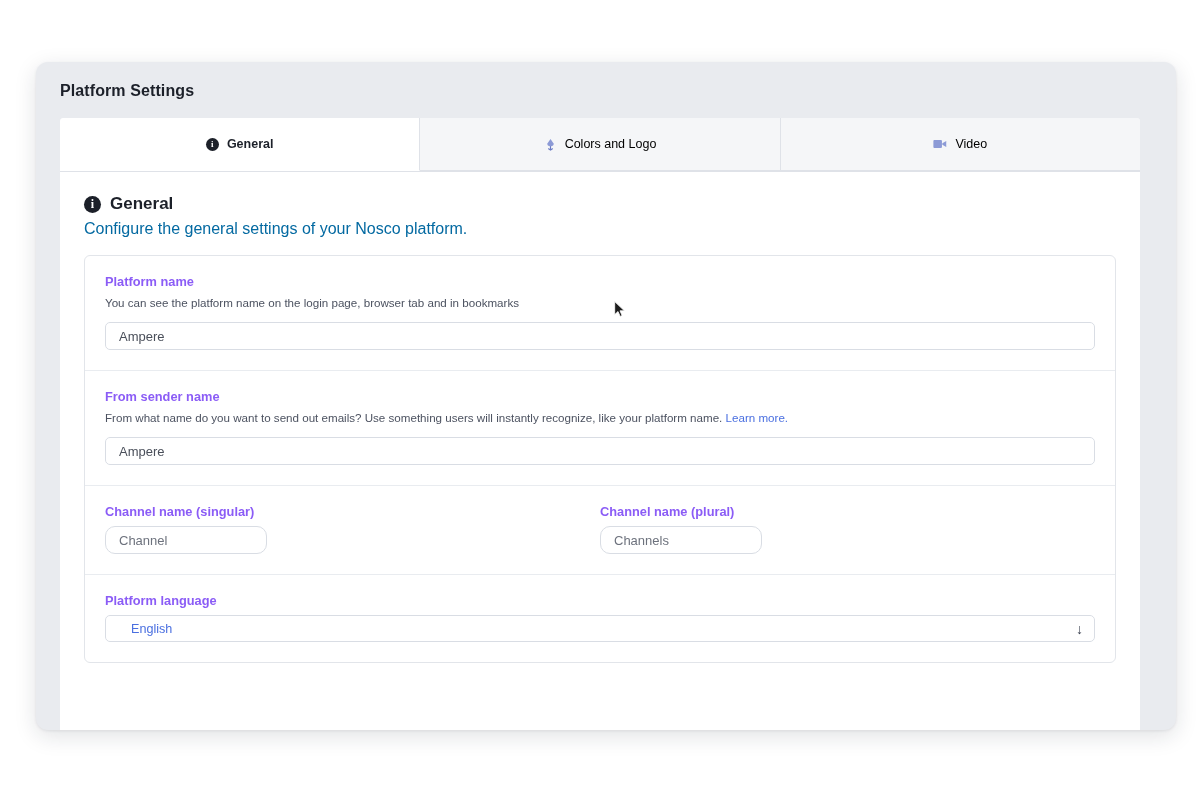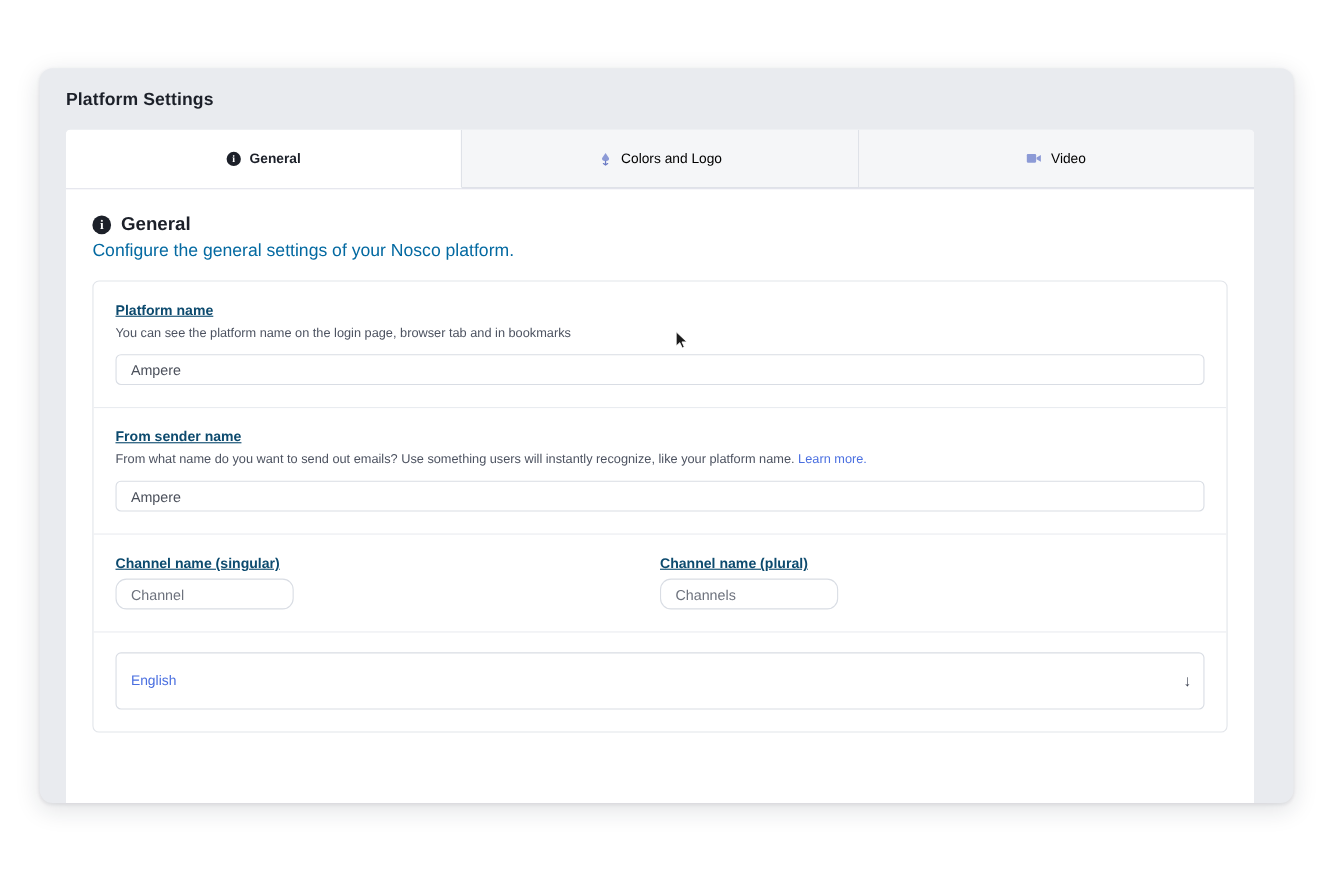--- a/index.html
+++ b/index.html
@@ -134,23 +134,22 @@
   }
   .field-row {
     padding: 18px 20px 20px 20px;
     border-bottom: 1px solid #e9ecf0;
   }
   .field-row:last-child { border-bottom: none; }
 
   .field-label {
     font-size: 12.8px;
     font-weight: bold;
-    color: #0c4a6e;
+    color: #8b5cf6;
     margin-bottom: 7px;
-    text-decoration: underline;
   }
   .field-desc {
     font-size: 11.6px;
     color: #4c5260;
     margin-bottom: 13px;
   }
   .link { color: #4a6fe0; text-decoration: none; cursor: pointer; }
 
   .input {
     width: 100%;
@@ -173,27 +172,27 @@
   }
   .two-col .col {
     flex: 0 0 495px;
   }
   .two-col .col.right { flex: 1 1 auto; }
 
   
   .select-wrap { position: relative; width: 100%; }
   .select {
     width: 100%;
-    height: 52px;
+    height: 27px;
     border: 1px solid #d9dde4;
     border-radius: 5px;
     background: #ffffff;
     display: flex;
     align-items: center;
-    padding: 0 34px 0 13px;
+    padding: 0 34px 0 25px;
     font-size: 12.6px;
     color: #4a6fe0;
     cursor: pointer;
     user-select: none;
   }
   .select-arrow {
     position: absolute;
     right: 12px;
     top: 50%;
     transform: translateY(-50%);
@@ -290,20 +289,21 @@
                 <input class="input small muted" type="text" value="Channel" style="">
               </div>
               <div class="col right">
                 <div class="field-label">Channel name (plural)</div>
                 <input class="input small muted" type="text" value="Channels" style="">
               </div>
             </div>
           </div>
 
           <div class="field-row">
+            <div class="field-label">Platform language</div>
             <div class="select-wrap">
               <div class="select">
                 <span>English</span>
               </div>
               <span class="select-arrow">↓</span>
             </div>
           </div>
 
         </div>
       </div>

